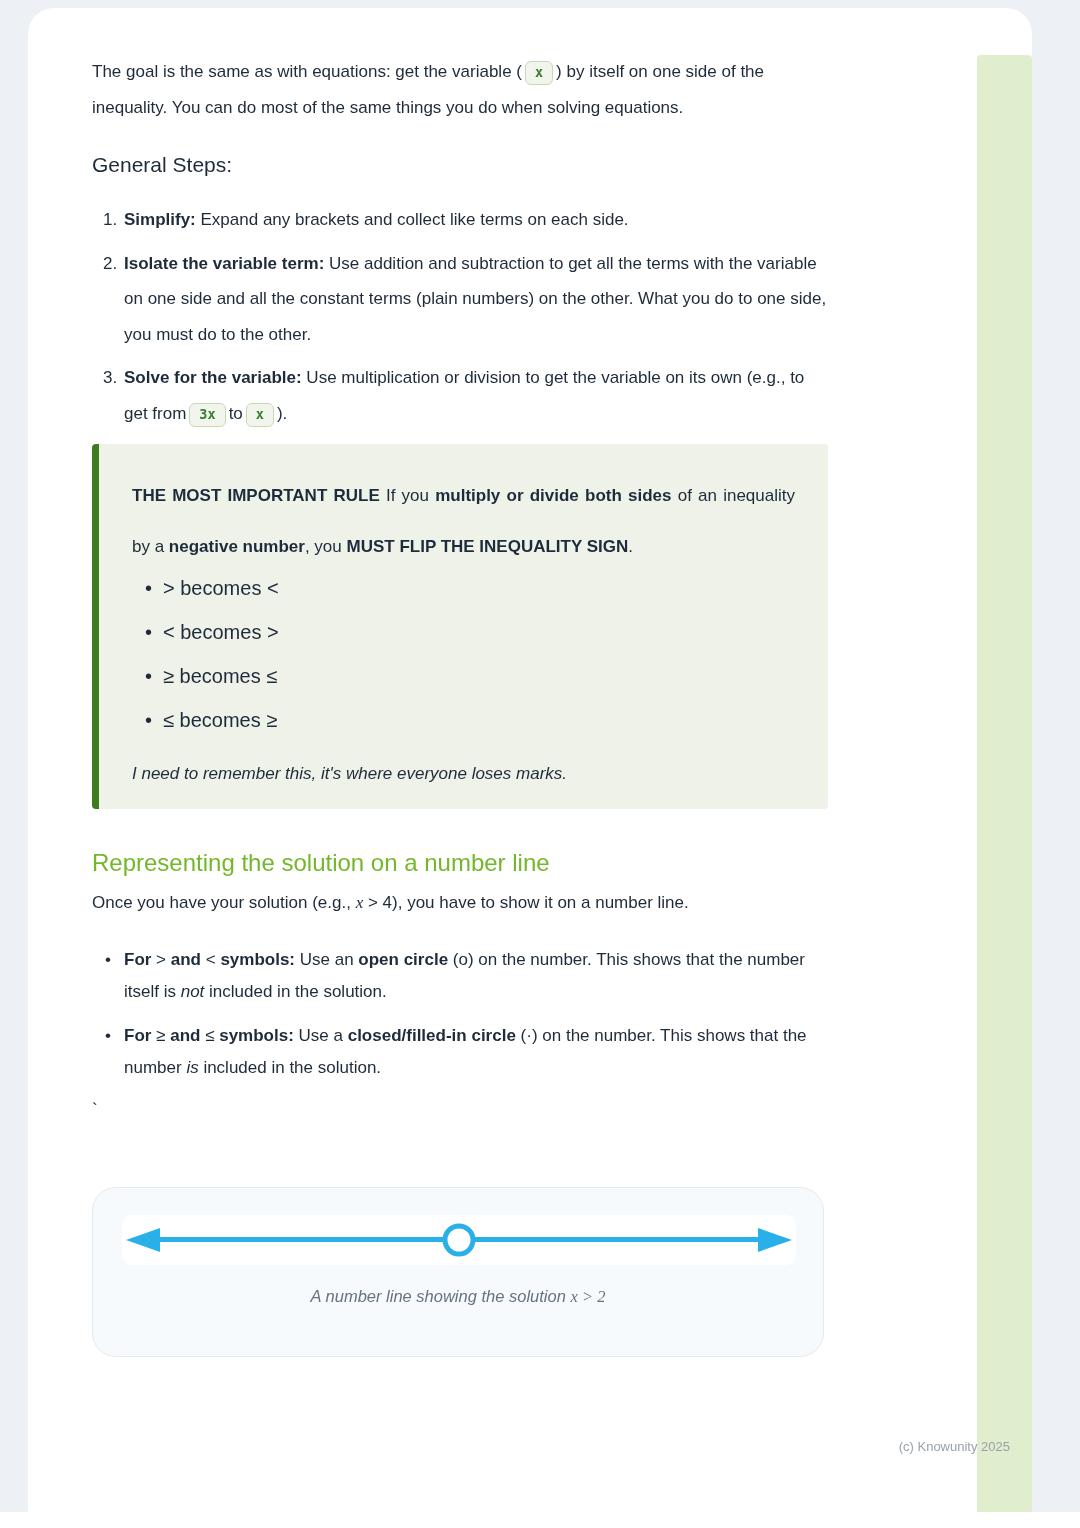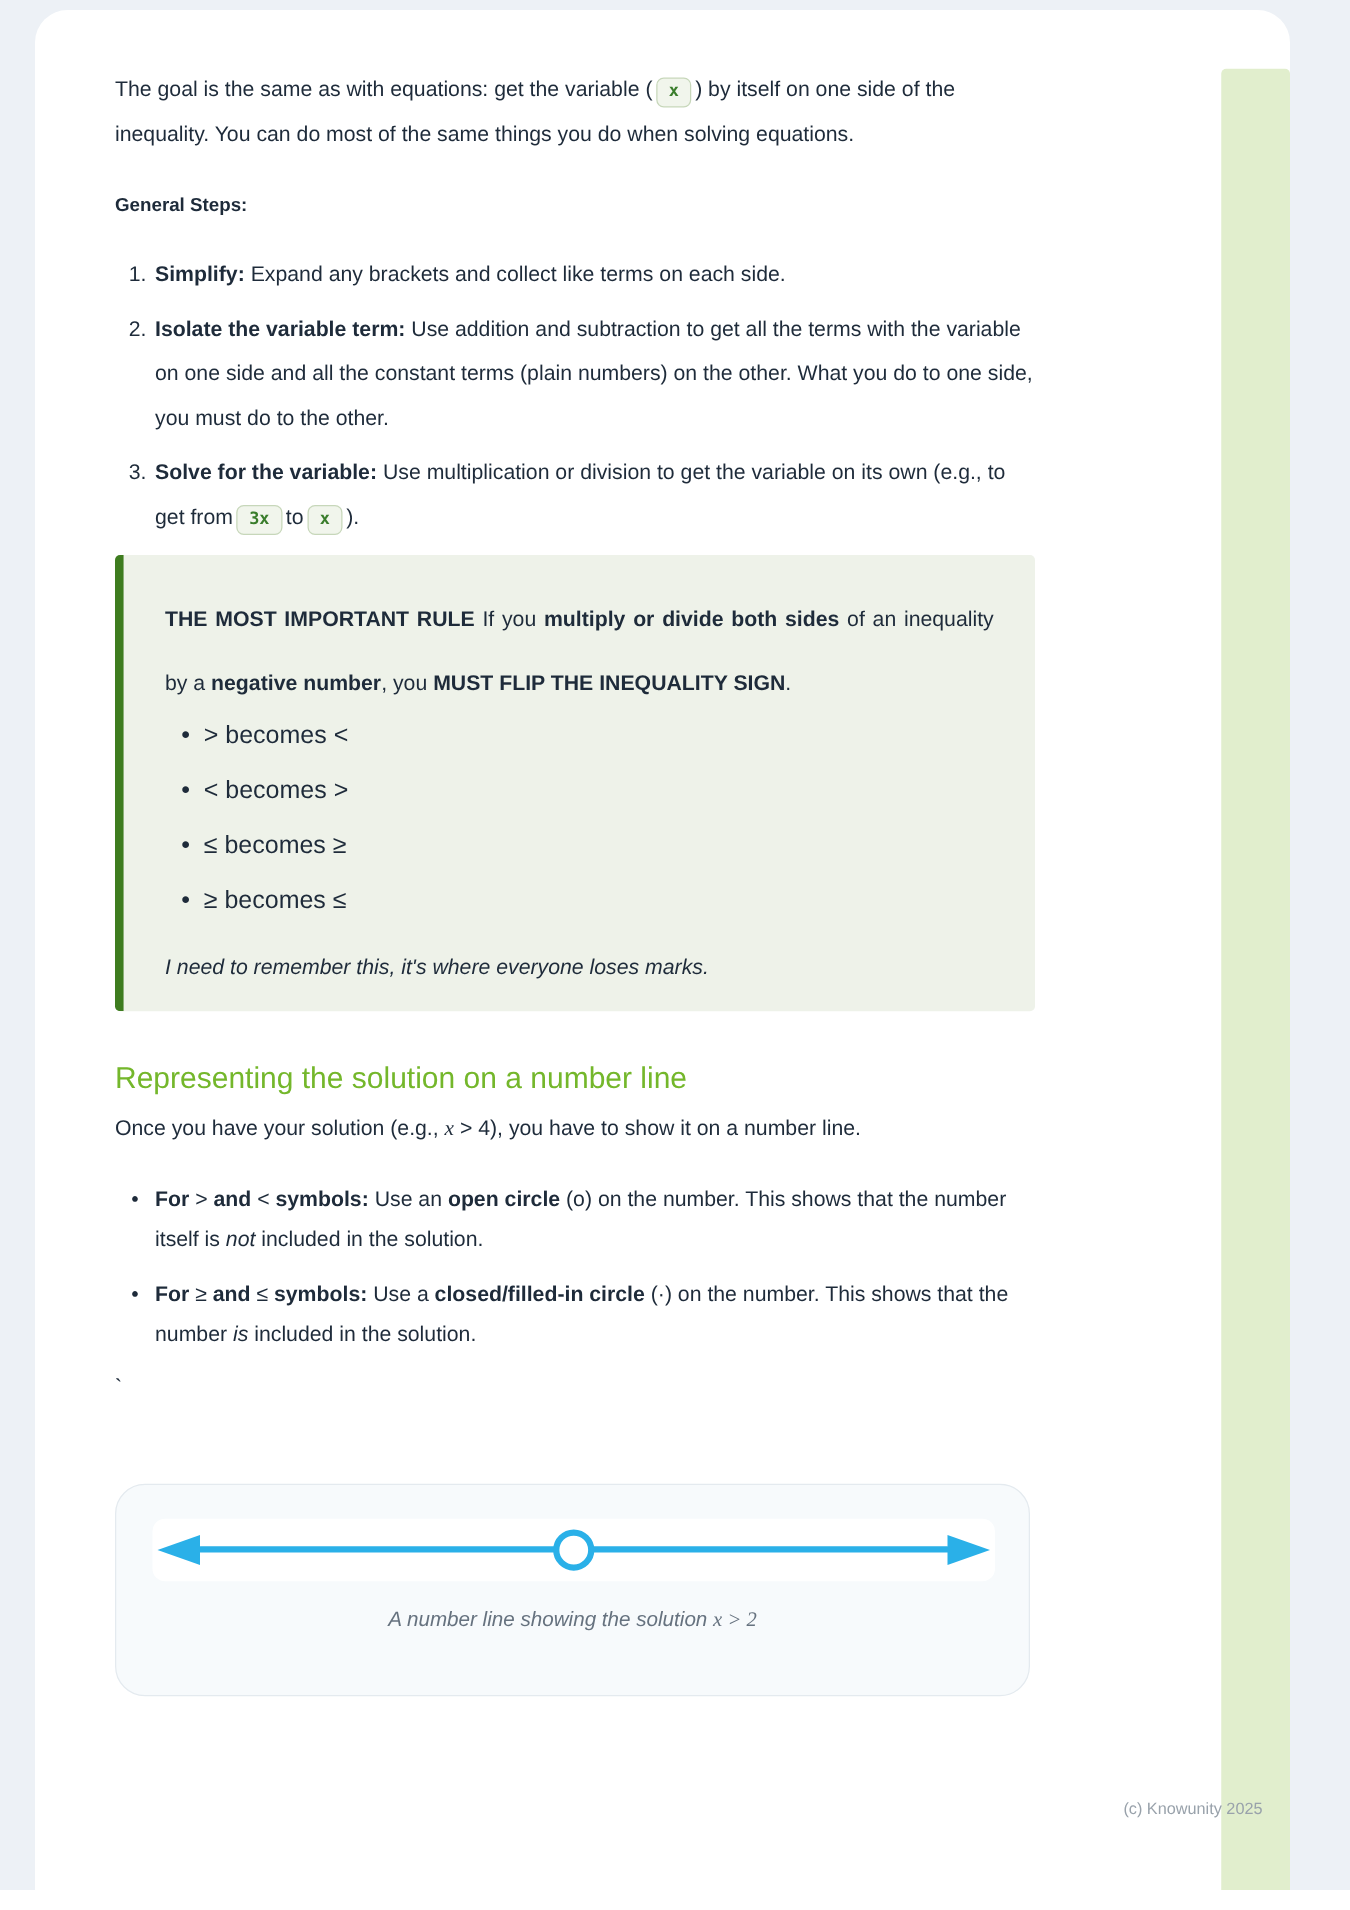--- a/index.html
+++ b/index.html
@@ -14,21 +14,21 @@
     background:var(--card_bg,#ffffff);border-radius:26px;
   }
   .stripe{
     position:absolute;right:0;top:47px;width:55px;height:1473px;
     background:var(--stripe_green,#e1eecd);border-radius:4px 4px 0 0;
   }
   .content{position:absolute;left:64px;top:0;width:736px;}
   .para{font-size:17px;line-height:35.5px;margin:0;}
   .intro{margin-top:46px;}
   b{font-weight:700;}
-  .steps-heading{font-size:15px;line-height:24px;font-weight:700;margin:28px 0 0;}
+  .steps-heading{font-size:21px;line-height:24px;font-weight:400;margin:28px 0 0;}
   .olist{margin-top:25px;}
   .oli{display:flex;padding-left:11px;margin-bottom:8px;font-size:17px;line-height:35.5px;}
   .oli .num{flex:0 0 21px;}
   .oli .litext{flex:1;}
   .chip{
     display:inline-block;vertical-align:baseline;margin:0 3px;
     background:var(--chip_bg,#f1f5ec);border:1px solid var(--chip_border,#c7d7ba);
     border-radius:6px;padding:0px 9px 2px;
     font-family:"DejaVu Sans Mono",monospace;font-weight:700;font-size:13.5px;line-height:20px;
     color:var(--chip_text,#3a7d2c);
@@ -114,22 +114,22 @@
           <span class="num">3.</span>
           <span class="litext"><b>Solve for the variable:</b><span> Use multiplication or division to get the variable on its own (e.g., to get from</span><span class="chip">3x</span><span>to</span><span class="chip">x</span><span>).</span></span>
         </div>
       </div>
 
       <div class="callout">
         <p class="callout-para"><b>THE MOST IMPORTANT RULE</b><span> If you </span><b>multiply or divide both sides</b><span> of an inequality by a </span><b>negative number</b><span>, you </span><b>MUST FLIP THE INEQUALITY SIGN</b><span>.</span></p>
         <div class="c-bullets">
           <div class="cbli"><span>&gt; becomes &lt;</span></div>
           <div class="cbli"><span>&lt; becomes &gt;</span></div>
+          <div class="cbli"><span>≥ becomes ≤</span></div>
           <div class="cbli"><span>≤ becomes ≥</span></div>
-          <div class="cbli"><span>≥ becomes ≤</span></div>
         </div>
         <p class="callout-note">I need to remember this, it's where everyone loses marks.</p>
       </div>
 
       <h2 class="green-heading">Representing the solution on a number line</h2>
 
       <p class="para para2"><span>Once you have your solution (e.g., </span><span class="math">x</span><span> &gt; 4), you have to show it on a number line.</span></p>
 
       <div class="ulist">
         <div class="ubli"><b>For</b><span> &gt; </span><b>and</b><span> &lt; </span><b>symbols:</b><span> Use an </span><b>open circle</b><span> (o) on the number. This shows that the number itself is </span><i>not</i><span> included in the solution.</span></div>

